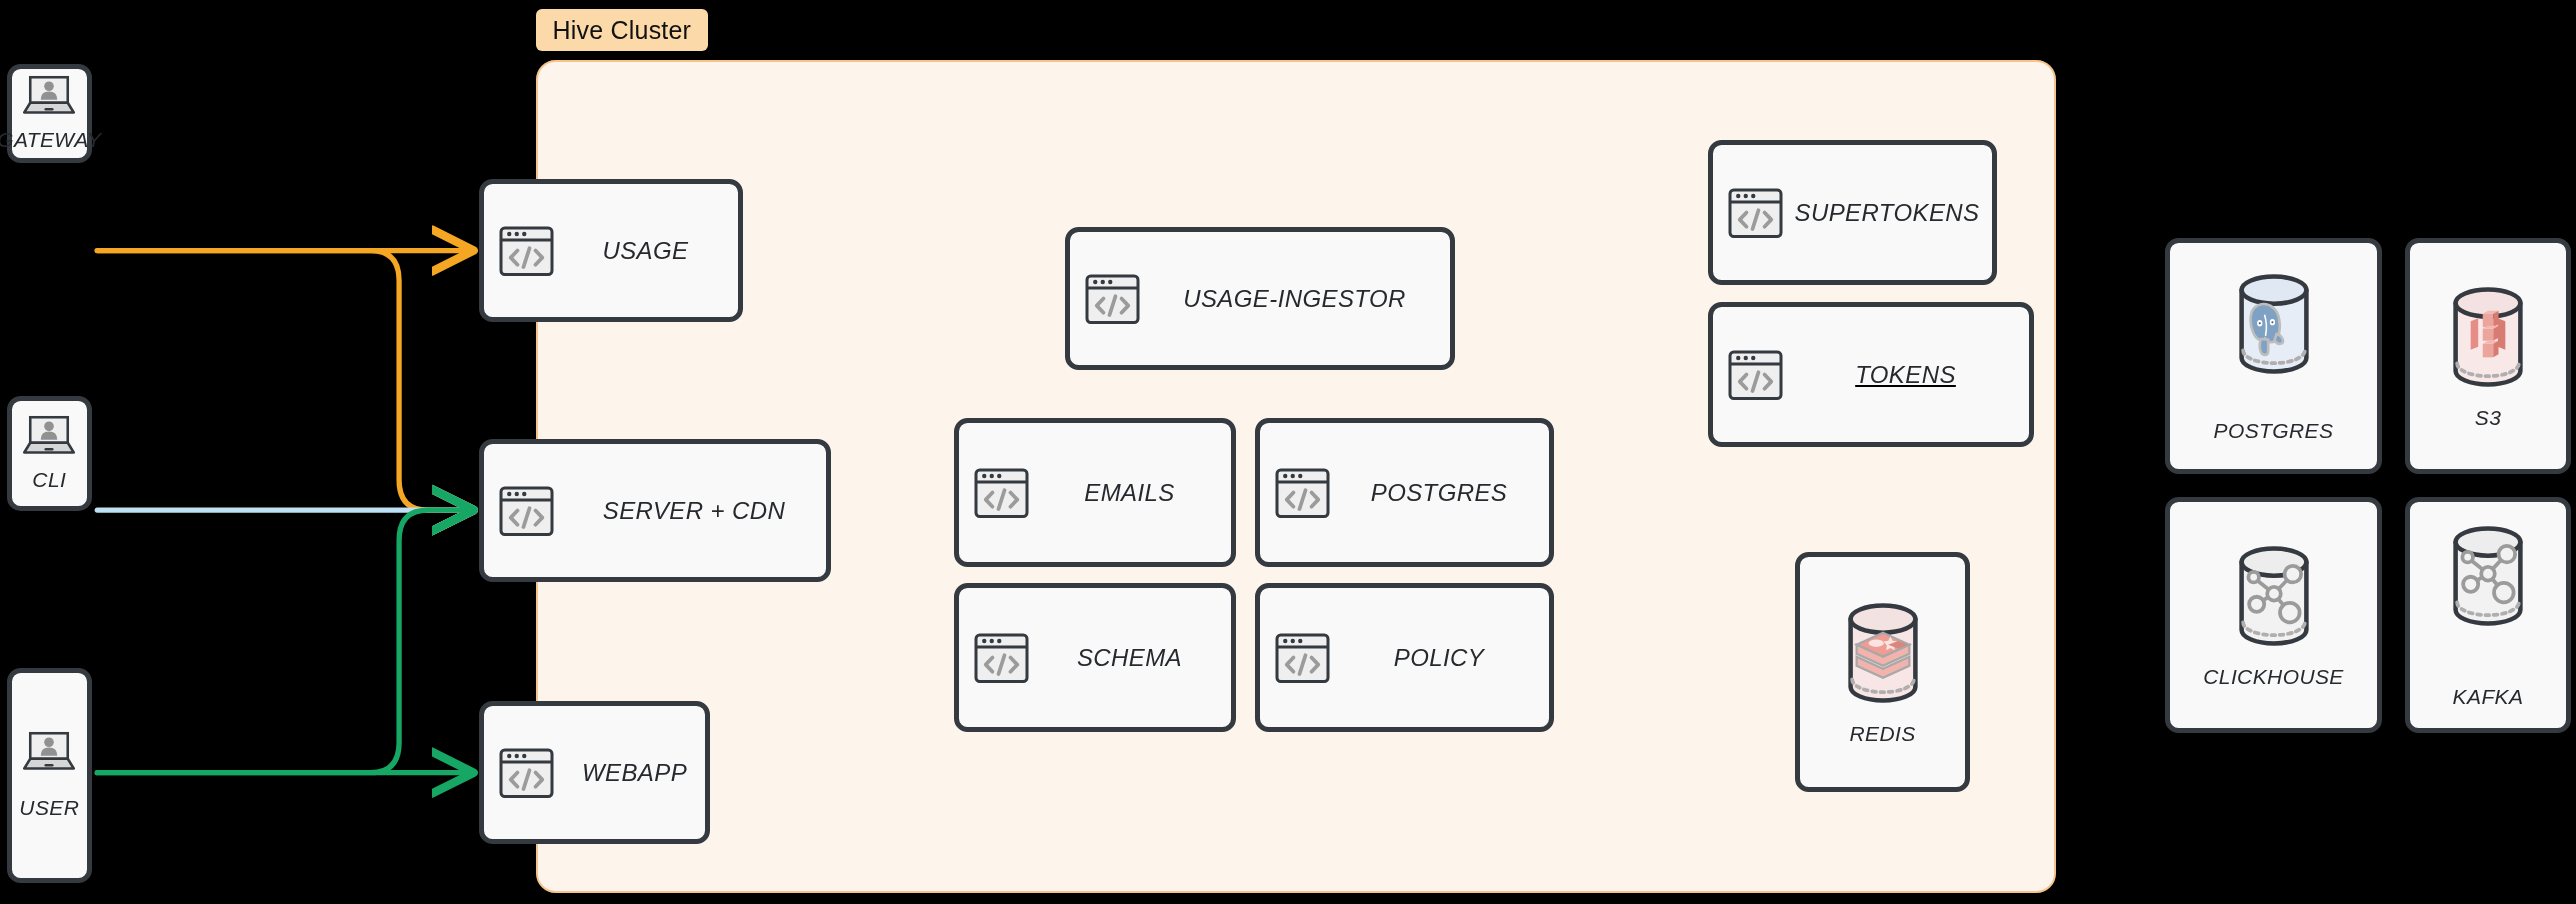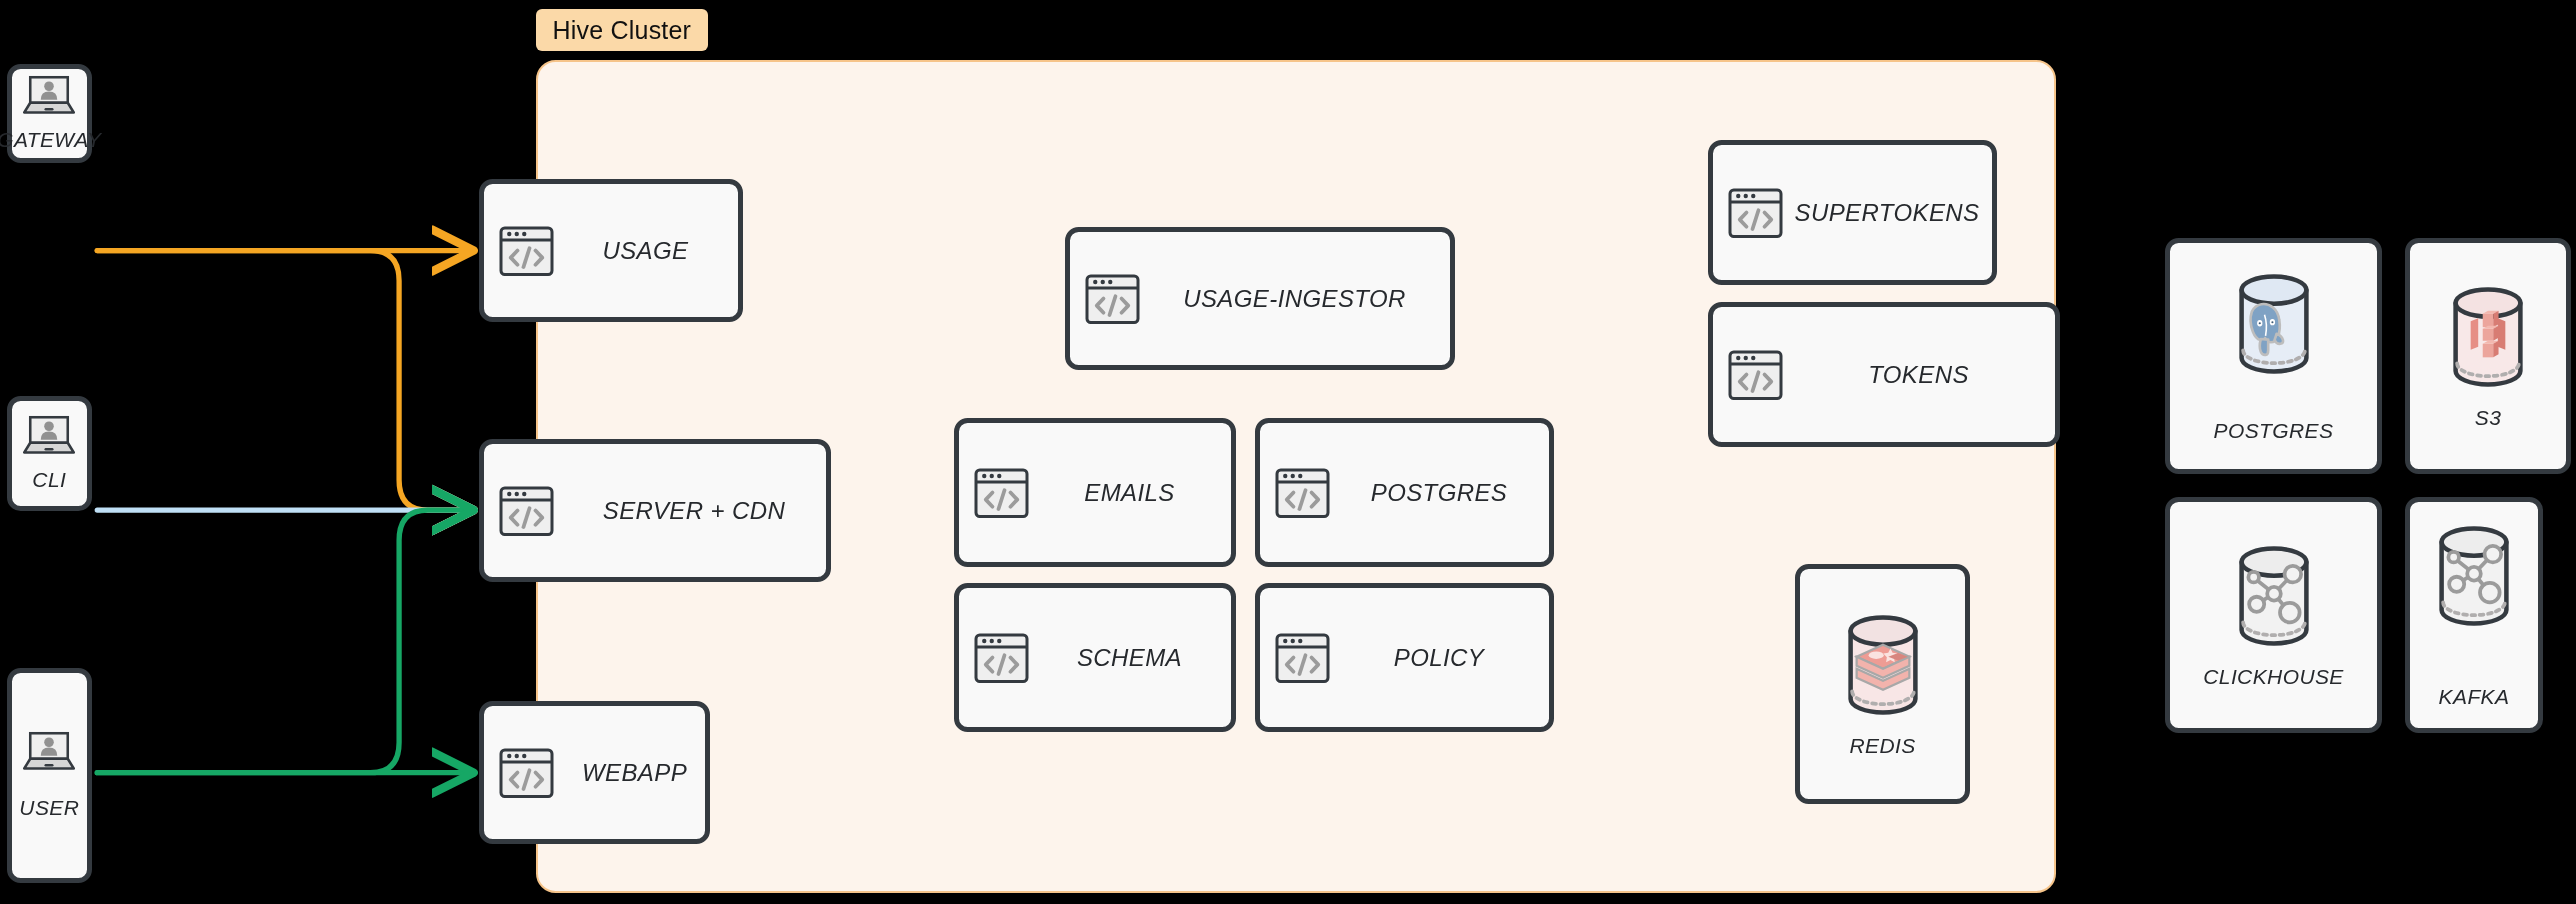--- a/index.html
+++ b/index.html
@@ -324,39 +324,39 @@
         <g fill="none" stroke="#9B9B9B" stroke-width="5" stroke-linecap="round" stroke-linejoin="round">
           <path d="M34 46 L25 55.5 L34 65"></path>
           <path d="M58 46 L67 55.5 L58 65"></path>
           <path d="M50 43 L42 68"></path>
         </g>
       </svg>
     </span>
     <span class="node-label">SUPERTOKENS</span>
   </div>
 
-  <div class="node service" style="left:1708px; top:302px; width:352px; height:145px;">
+  <div class="node service" style="left:1708px; top:302px; width:326px; height:145px;text-decoration:underline;">
     <span class="icon-wrap">
       <svg width="69" height="69" viewBox="0 0 92 92" xmlns="http://www.w3.org/2000/svg">
         <rect x="12" y="16" width="68" height="62" rx="5" fill="#EFEFEF" stroke="#343A40" stroke-width="4"></rect>
         <path d="M12 32 L80 32" stroke="#343A40" stroke-width="4"></path>
         <circle cx="23" cy="24" r="2.9" fill="#343A40"></circle>
         <circle cx="33" cy="24" r="2.9" fill="#343A40"></circle>
         <circle cx="43" cy="24" r="2.9" fill="#343A40"></circle>
         <g fill="none" stroke="#9B9B9B" stroke-width="5" stroke-linecap="round" stroke-linejoin="round">
           <path d="M34 46 L25 55.5 L34 65"></path>
           <path d="M58 46 L67 55.5 L58 65"></path>
           <path d="M50 43 L42 68"></path>
         </g>
       </svg>
     </span>
     <span class="node-label">TOKENS</span>
   </div>
 
-  <div class="node stacked" style="left:1795px; top:564px; width:175px; height:240px;">
+  <div class="node stacked" style="left:1795px; top:552px; width:175px; height:240px;">
     <span class="icon-wrap">
       <svg width="98" height="113" viewBox="0 0 130 150" xmlns="http://www.w3.org/2000/svg">
         <path d="M22 28 L22 118 a43 18 0 0 0 86 0 L108 28 Z" fill="#F8E6E6" stroke="#343A40" stroke-width="6" stroke-linejoin="round"></path>
         <ellipse cx="65" cy="28" rx="43" ry="18" fill="#F2E2E2" stroke="#343A40" stroke-width="6"></ellipse>
         <path d="M24 108 a41 17 0 0 0 82 0" fill="none" stroke="#B0AEAE" stroke-width="5" stroke-dasharray="5 6" stroke-linecap="round"></path>
         <g>
           <path d="M65 46 L100 62 L65 78 L30 62 Z" fill="#EE9C94" stroke="#A8A8A8" stroke-width="3"></path>
           <path d="M30 62 L30 74 L65 90 L100 74 L100 62 L65 78 Z" fill="#F2B3AC" stroke="#A8A8A8" stroke-width="3"></path>
           <path d="M30 78 L30 90 L65 106 L100 90 L100 78 L65 94 Z" fill="#F2B3AC" stroke="#A8A8A8" stroke-width="3"></path>
           <ellipse cx="56" cy="60" rx="10" ry="5" fill="#FAE3E0"></ellipse>
@@ -435,21 +435,21 @@
           <circle cx="90" cy="44" r="11"></circle>
           <circle cx="65" cy="70" r="9"></circle>
           <circle cx="42" cy="84" r="10"></circle>
           <circle cx="86" cy="95" r="13"></circle>
         </g>
       </svg>
     </span>
     <span class="node-label">CLICKHOUSE</span>
   </div>
 
-  <div class="node stacked" style="left:2405px; top:497px; width:138px; height:236px;gap:40px;">
+  <div class="node stacked" style="left:2405px; top:497px; width:166px; height:236px;gap:40px;">
     <span class="icon-wrap">
       <svg width="98" height="113" viewBox="0 0 130 150" xmlns="http://www.w3.org/2000/svg">
         <path d="M22 28 L22 118 a43 18 0 0 0 86 0 L108 28 Z" fill="#F2F2F2" stroke="#343A40" stroke-width="6" stroke-linejoin="round"></path>
         <ellipse cx="65" cy="28" rx="43" ry="18" fill="#EDEDED" stroke="#343A40" stroke-width="6"></ellipse>
         <path d="M24 108 a41 17 0 0 0 82 0" fill="none" stroke="#B0AEAE" stroke-width="5" stroke-dasharray="5 6" stroke-linecap="round"></path>
         <g stroke="#9B9B9B" stroke-width="5" fill="none">
           <path d="M40 50 L65 70 L88 46"></path>
           <path d="M65 70 L45 82"></path>
           <path d="M65 70 L84 93"></path>
         </g>

